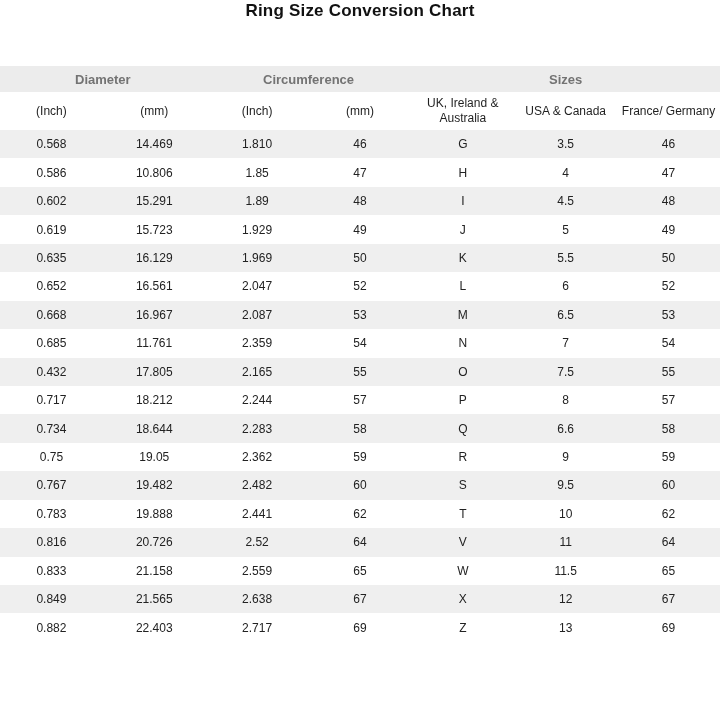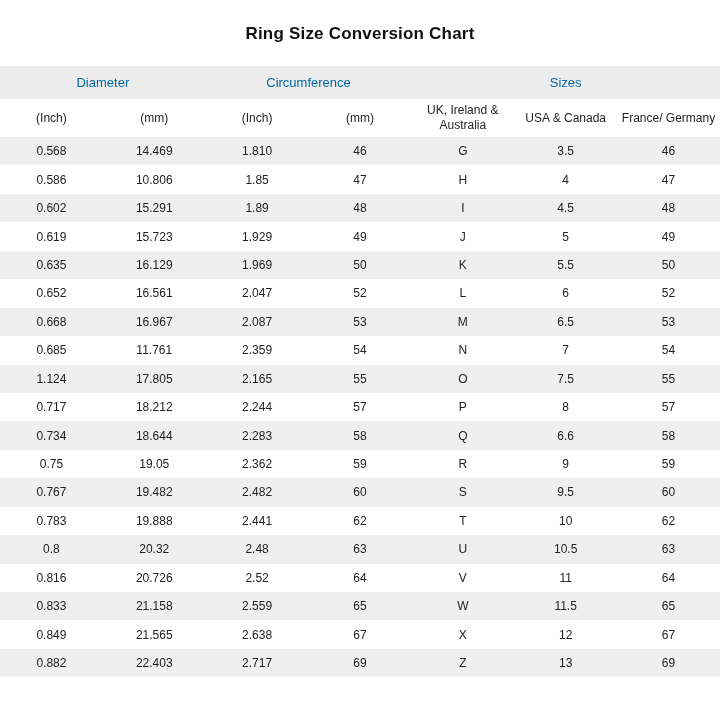--- a/index.html
+++ b/index.html
@@ -12,21 +12,21 @@
     color: #222222;
   }
   .page {
     width: 720px;
     height: 720px;
     background: #ffffff;
     overflow: hidden;
   }
   .title-bar {
     height: 66px;
-    padding-top: 24px;
+    padding-top: 1px;
   }
   .page-title {
     margin: 0;
     text-align: center;
     font-size: 17px;
     line-height: 20px;
     font-weight: bold;
     color: #111111;
     letter-spacing: 0.2px;
   }
@@ -38,25 +38,25 @@
   table.conversion col { width: 14.2857%; }
   th, td {
     padding: 0 2px;
     text-align: center;
     vertical-align: middle;
     font-size: 12px;
     font-weight: normal;
     color: #222222;
   }
   tr.group-row th {
-    height: 33px;
+    height: 26px;
     background: #ececec;
     font-size: 13px;
-    font-weight: normal;
-    color: #0369a1;
+    font-weight: bold;
+    color: #737373;
   }
   tr.subheader-row th {
     height: 38px;
     background: #ffffff;
     line-height: 1.25;
     color: #1f1f1f;
   }
   tbody td { height: 28.45px; }
   tbody tr:nth-child(odd)  { background: #efefef; }
   tbody tr:nth-child(even) { background: #ffffff; }
@@ -163,21 +163,21 @@
         <tr>
           <td>0.685</td>
           <td>11.761</td>
           <td>2.359</td>
           <td>54</td>
           <td>N</td>
           <td>7</td>
           <td>54</td>
         </tr>
         <tr>
-          <td>1.124</td>
+          <td>0.432</td>
           <td>17.805</td>
           <td>2.165</td>
           <td>55</td>
           <td>O</td>
           <td>7.5</td>
           <td>55</td>
         </tr>
         <tr>
           <td>0.717</td>
           <td>18.212</td>
@@ -217,29 +217,20 @@
         <tr>
           <td>0.783</td>
           <td>19.888</td>
           <td>2.441</td>
           <td>62</td>
           <td>T</td>
           <td>10</td>
           <td>62</td>
         </tr>
         <tr>
-          <td>0.8</td>
-          <td>20.32</td>
-          <td>2.48</td>
-          <td>63</td>
-          <td>U</td>
-          <td>10.5</td>
-          <td>63</td>
-        </tr>
-        <tr>
           <td>0.816</td>
           <td>20.726</td>
           <td>2.52</td>
           <td>64</td>
           <td>V</td>
           <td>11</td>
           <td>64</td>
         </tr>
         <tr>
           <td>0.833</td>

